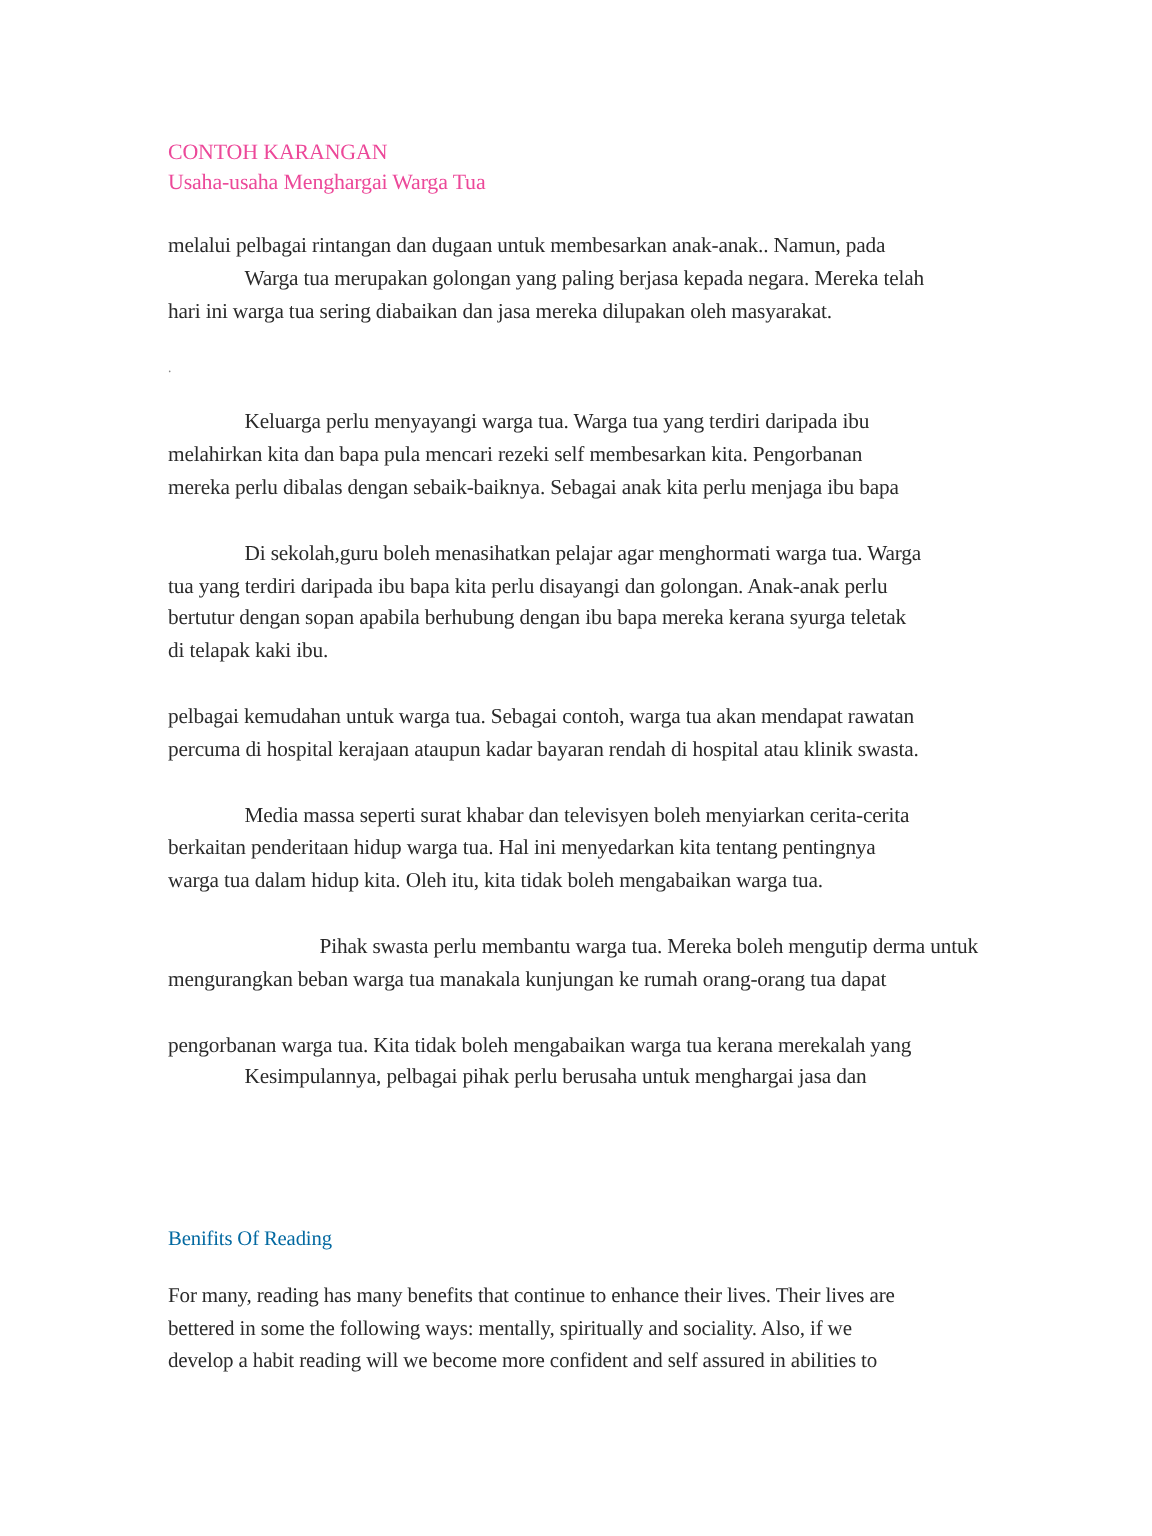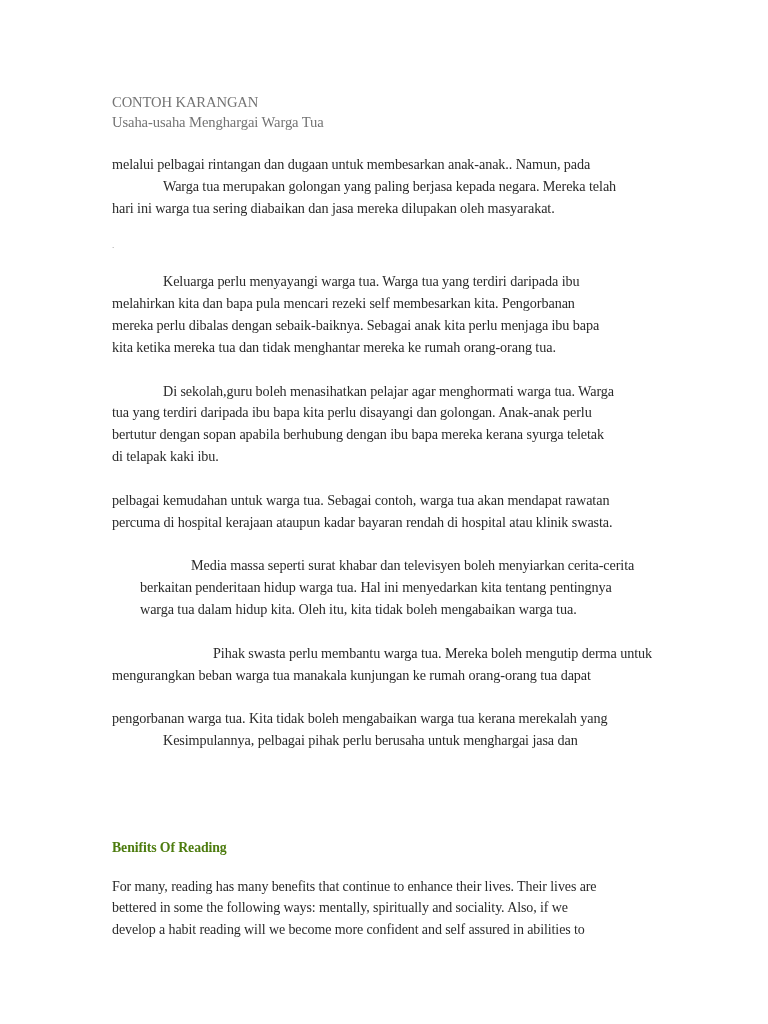--- a/index.html
+++ b/index.html
@@ -21,21 +21,21 @@
       top: 92px;
       width: 540px;
       font-size: 14.2px;
       line-height: 21.8px;
       letter-spacing: -0.1px;
     }
     .title-line {
       margin: 0;
       font-size: 14.6px;
       line-height: 20px;
-      color: #737373;
+      color: #ec4899;
     }
     .para {
       margin: 0;
       text-indent: 51px;
       white-space: normal;
     }
     .line {
       display: block;
       white-space: nowrap;
     }
@@ -43,24 +43,24 @@
     .gap-15 { height: 15px; }
     .stray-dot {
       display: block;
       height: 22px;
       font-size: 9px;
       line-height: 22px;
       color: #888888;
     }
     .section-heading {
       margin: 0;
-      font-weight: bold;
+      font-weight: normal;
       font-size: 13.8px;
       line-height: 20px;
-      color: #4d7c0f;
+      color: #0369a1;
     }
     .en-para {
       margin: 0;
       font-size: 14px;
       line-height: 21.5px;
     }
   </style>
 </head>
 <body>
 
@@ -78,42 +78,41 @@
   </div>
 
   <div class="gap-15"></div>
   <span class="stray-dot">.</span>
   <div class="gap-15"></div>
 
   <div class="para" style="text-indent:0;">
     <span class="line" style="padding-left:51px;">Keluarga perlu menyayangi warga tua. Warga tua yang terdiri daripada ibu</span>
     <span class="line">melahirkan kita dan bapa pula mencari rezeki self membesarkan kita. Pengorbanan</span>
     <span class="line">mereka perlu dibalas dengan sebaik-baiknya. Sebagai anak kita perlu menjaga ibu bapa</span>
-    <span class="line">kita ketika mereka tua dan tidak menghantar mereka ke rumah orang-orang tua.</span>
   </div>
 
   <div class="gap-22"></div>
 
   <div class="para" style="text-indent:0;">
     <span class="line" style="padding-left:51px;">Di sekolah,guru boleh menasihatkan pelajar agar menghormati warga tua. Warga</span>
     <span class="line">tua yang terdiri daripada ibu bapa kita perlu disayangi dan golongan. Anak-anak perlu</span>
     <span class="line">bertutur dengan sopan apabila berhubung dengan ibu bapa mereka kerana syurga teletak</span>
     <span class="line">di telapak kaki ibu.</span>
   </div>
 
   <div class="gap-22"></div>
 
   <div class="para" style="text-indent:0;">
     <span class="line">pelbagai kemudahan untuk warga tua. Sebagai contoh, warga tua akan mendapat rawatan</span>
     <span class="line">percuma di hospital kerajaan ataupun kadar bayaran rendah di hospital atau klinik swasta.</span>
   </div>
 
   <div class="gap-22"></div>
 
-  <div class="para" style="text-indent:0;margin-left:28px;">
+  <div class="para" style="text-indent:0;">
     <span class="line" style="padding-left:51px;">Media massa seperti surat khabar dan televisyen boleh menyiarkan cerita-cerita</span>
     <span class="line">berkaitan penderitaan hidup warga tua. Hal ini menyedarkan kita tentang pentingnya</span>
     <span class="line">warga tua dalam hidup kita. Oleh itu, kita tidak boleh mengabaikan warga tua.</span>
   </div>
 
   <div class="gap-22"></div>
 
   <div class="para" style="text-indent:0;">
     <span class="line" style="padding-left:51px;text-align:right;">Pihak swasta perlu membantu warga tua. Mereka boleh mengutip derma untuk</span>
     <span class="line">mengurangkan beban warga tua manakala kunjungan ke rumah orang-orang tua dapat</span>

